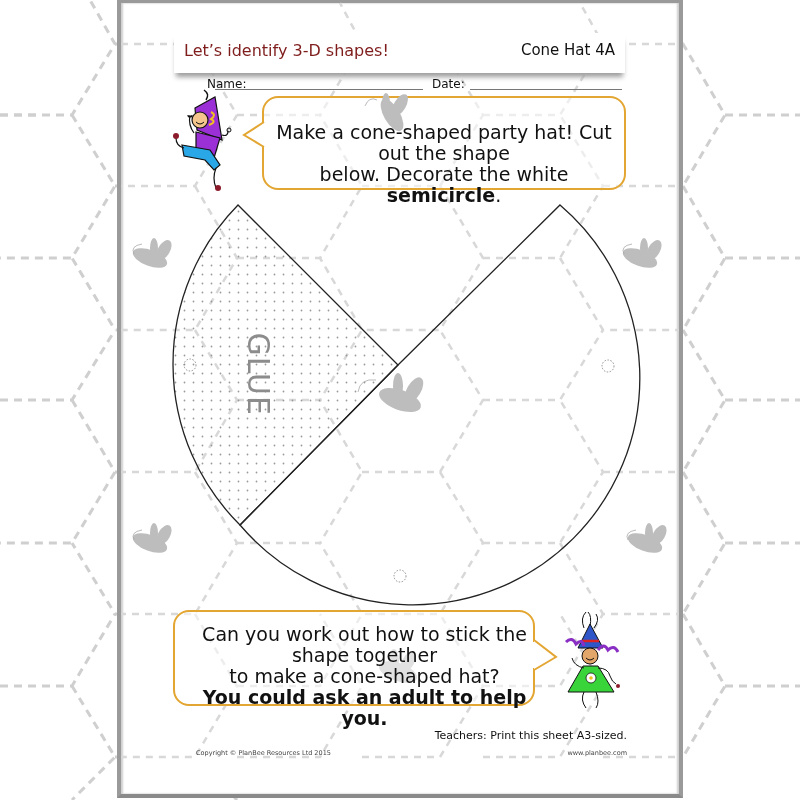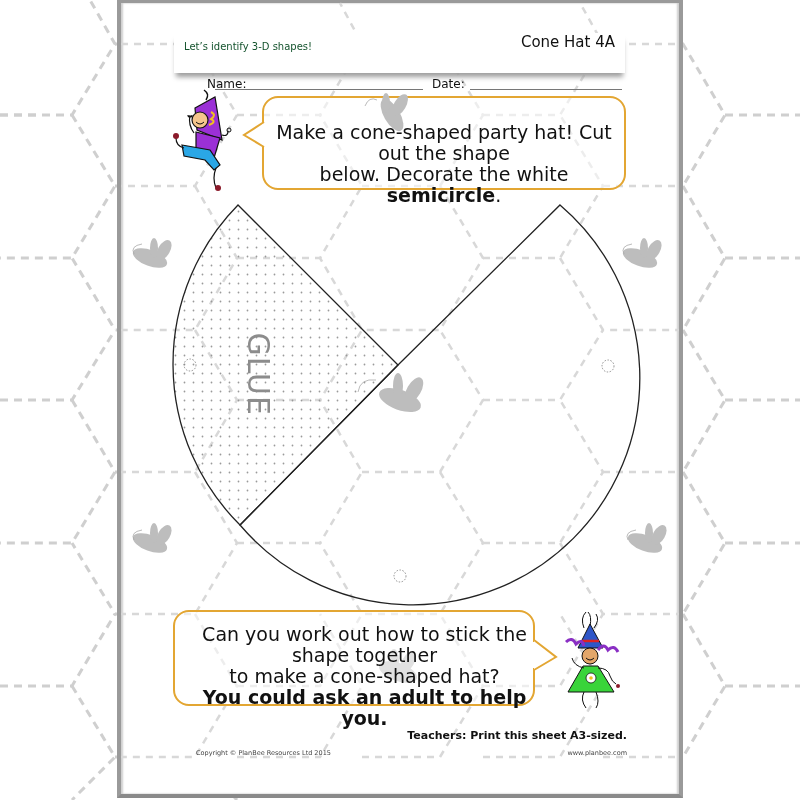--- a/index.html
+++ b/index.html
@@ -4,34 +4,34 @@
 <style>
   html, body { margin:0; padding:0; }
   body { width:800px; height:800px; position:relative; overflow:hidden; background:#ffffff; font-family:"DejaVu Sans", sans-serif; }
   .bg { position:absolute; left:0; top:0; width:800px; height:800px; }
   .page { position:absolute; left:117px; top:0; width:566px; height:798px; background:#ffffff; box-sizing:border-box;
           border-left:4px solid #9a9a9a; border-right:4px solid #9a9a9a; border-top:3px solid #9a9a9a; border-bottom:4px solid #8a8a8a;
           box-shadow: inset 2px 0 2px #cfcfcf, inset -2px 0 2px #cfcfcf; }
   .overlay { position:absolute; left:0; top:0; width:800px; height:800px; pointer-events:none; }
   .header { position:absolute; left:174px; top:33px; width:451px; height:40px; background:#fff;
             box-shadow: 0 6px 5px -2px #9d9d9d; }
-  .header-title { position:absolute; left:10px; top:8px; font-size:10px; color:#14532d; }
-  .header-code { position:absolute; right:10px; top:0; font-size:15px; color:#111; }
+  .header-title { position:absolute; left:10px; top:8px; font-size:16px; color:#7f1d1d; }
+  .header-code { position:absolute; right:10px; top:8px; font-size:15px; color:#111; }
   .name-label { position:absolute; left:171px; top:77px; font-size:12px; color:#111;margin-left:36px; }
   .name-line { position:absolute; left:215px; top:89px; width:208px; border-bottom:1px solid #777; }
   .date-label { position:absolute; left:432px; top:77px; font-size:12px; color:#111; }
   .date-line { position:absolute; left:470px; top:89px; width:152px; border-bottom:1px solid #777; }
   .bubble { position:absolute; border:2px solid #e3a632; border-radius:16px; background:rgba(255,255,255,0.55); box-sizing:border-box; }
   .bubble1 { left:262px; top:96px; width:364px; height:94px; }
   .bubble2 { left:173px; top:610px; width:362px; height:96px; }
   .bubble-text { position:absolute; left:0; right:0; text-align:center; font-size:19px; line-height:21px; color:#111; }
   .bubble1 .bubble-text { top:24px; }
   .bubble2 .bubble-text { top:12px;padding-left:21px; }
   .bold { font-weight:bold; }
-  .teachers { position:absolute; right:173px; top:729px; font-size:11px; font-weight:bold; color:#111; }
+  .teachers { position:absolute; right:173px; top:729px; font-size:11px; font-weight:normal; color:#111; }
   .copyright { position:absolute; left:172px; top:749px; font-size:6.5px; color:#444;padding-left:24px; }
   .website { position:absolute; right:173px; top:749px; font-size:6.5px; color:#444; }
 </style>
 </head>
 <body>
 
 <svg class="bg" viewBox="0 0 800 800">
   <g fill="none" stroke="#cfcfcf" stroke-width="3" stroke-dasharray="8,6">
     <path d="M0 115 L72 115 L115 44 L90 0"></path>
     <path d="M0 115 L40 115"></path>

